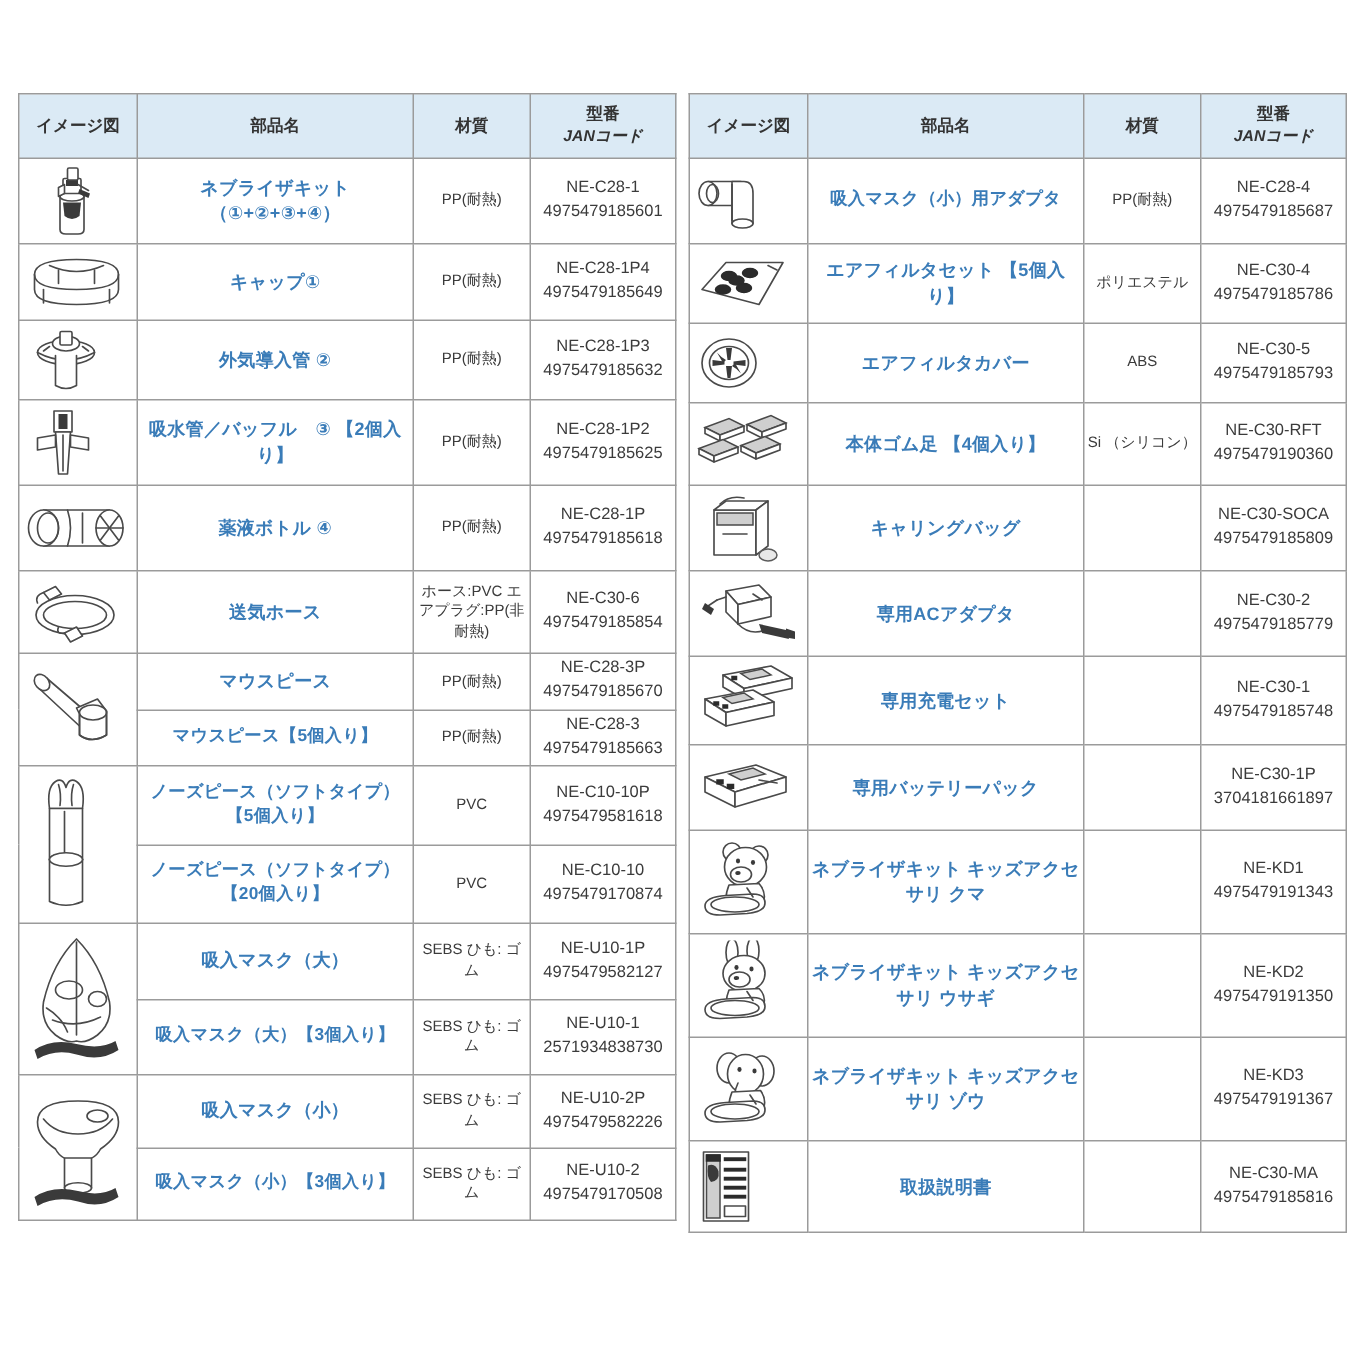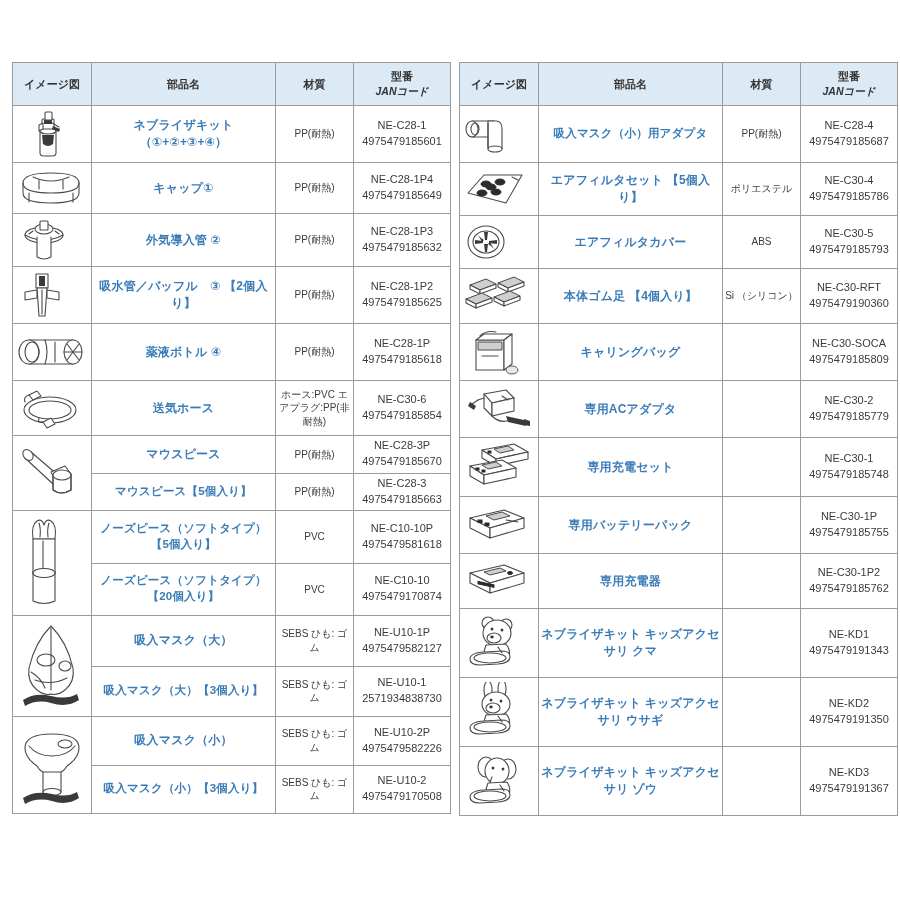--- a/index.html
+++ b/index.html
@@ -543,41 +543,23 @@
             <path class="gry" d="M24 12 L40 8 L48 12 L32 16 Z"></path>
             <rect class="dk" x="16" y="16" width="4" height="2.5"></rect>
             <rect class="dk" x="23" y="19" width="4" height="2.5"></rect>
             <path class="ln" d="M44 16 L56 18"></path>
           </svg>
               </span>
         </td>
         <td class="name-cell">専用バッテリーパック</td>
         <td class="mat-cell"></td>
         <td class="code-cell">NE-C30-1P
-4975479185755</td>
-      </tr>
-
-      <tr>
-        <td class="img-cell" style="height:50px">
-          <span class="icon">
-          <svg width="72" height="40" viewBox="0 0 72 40">
-            <path class="ln2" d="M8 12 L42 4 L62 12 L28 22 Z"></path>
-            <path class="ln2" d="M8 12 L8 22 L28 32 L28 22 Z"></path>
-            <path class="ln2" d="M28 22 L28 32 L62 22 L62 12 Z"></path>
-            <path class="gry" d="M22 11 L38 7 L44 10 L28 14 Z"></path>
-            <ellipse class="dk" cx="48" cy="12" rx="2.5" ry="1.5"></ellipse>
-            <rect class="dk" x="16" y="17" width="16" height="2.5" transform="skewY(12)"></rect>
-          </svg>
-              </span>
-        </td>
-        <td class="name-cell">専用充電器</td>
-        <td class="mat-cell"></td>
-        <td class="code-cell">NE-C30-1P2
-4975479185762</td>
-      </tr>
+3704181661897</td>
+      </tr>
+
 
       <tr>
         <td class="img-cell" style="height:64px">
           <span class="icon">
           <svg width="64" height="60" viewBox="0 0 64 60">
             <ellipse class="ln2" cx="26" cy="10" rx="6" ry="6"></ellipse>
             <ellipse class="ln2" cx="44" cy="12" rx="6" ry="6"></ellipse>
             <ellipse class="ln2" cx="35" cy="20" rx="14" ry="13"></ellipse>
             <ellipse class="ln2" cx="32" cy="25" rx="7" ry="5"></ellipse>
             <ellipse class="fil" cx="30" cy="24" rx="1.8" ry="1.4"></ellipse>
@@ -642,16 +624,38 @@
               </span>
         </td>
         <td class="name-cell">ネブライザキット
 キッズアクセサリ
 ゾウ</td>
         <td class="mat-cell"></td>
         <td class="code-cell">NE-KD3
 4975479191367</td>
       </tr>
 
+      <tr>
+        <td class="img-cell" style="height:56px">
+          <span class="icon">
+          <svg width="44" height="52" viewBox="0 0 44 52">
+            <rect class="ln2" x="7" y="3" width="30" height="46"></rect>
+            <rect class="gry" x="9" y="5" width="9" height="42"></rect>
+            <rect class="dk" x="9" y="5" width="9" height="4"></rect>
+            <path class="fil" d="M10 12 Q15 10 17 16 Q18 22 12 23 Q9 20 10 12 Z"></path>
+            <rect class="dk" x="21" y="7" width="14" height="1.6"></rect>
+            <rect class="dk" x="21" y="14" width="14" height="1.6"></rect>
+            <rect class="dk" x="21" y="20" width="14" height="1.6"></rect>
+            <rect class="dk" x="21" y="26" width="14" height="1.6"></rect>
+            <rect class="dk" x="21" y="32" width="14" height="1.6"></rect>
+            <rect class="ln2" x="21" y="39" width="14" height="7"></rect>
+          </svg>
+              </span>
+        </td>
+        <td class="name-cell">取扱説明書</td>
+        <td class="mat-cell"></td>
+        <td class="code-cell">NE-C30-MA
+4975479185816</td>
+      </tr>
     </tbody>
   </table>
   </div>
 </div>
 
 </body></html>

